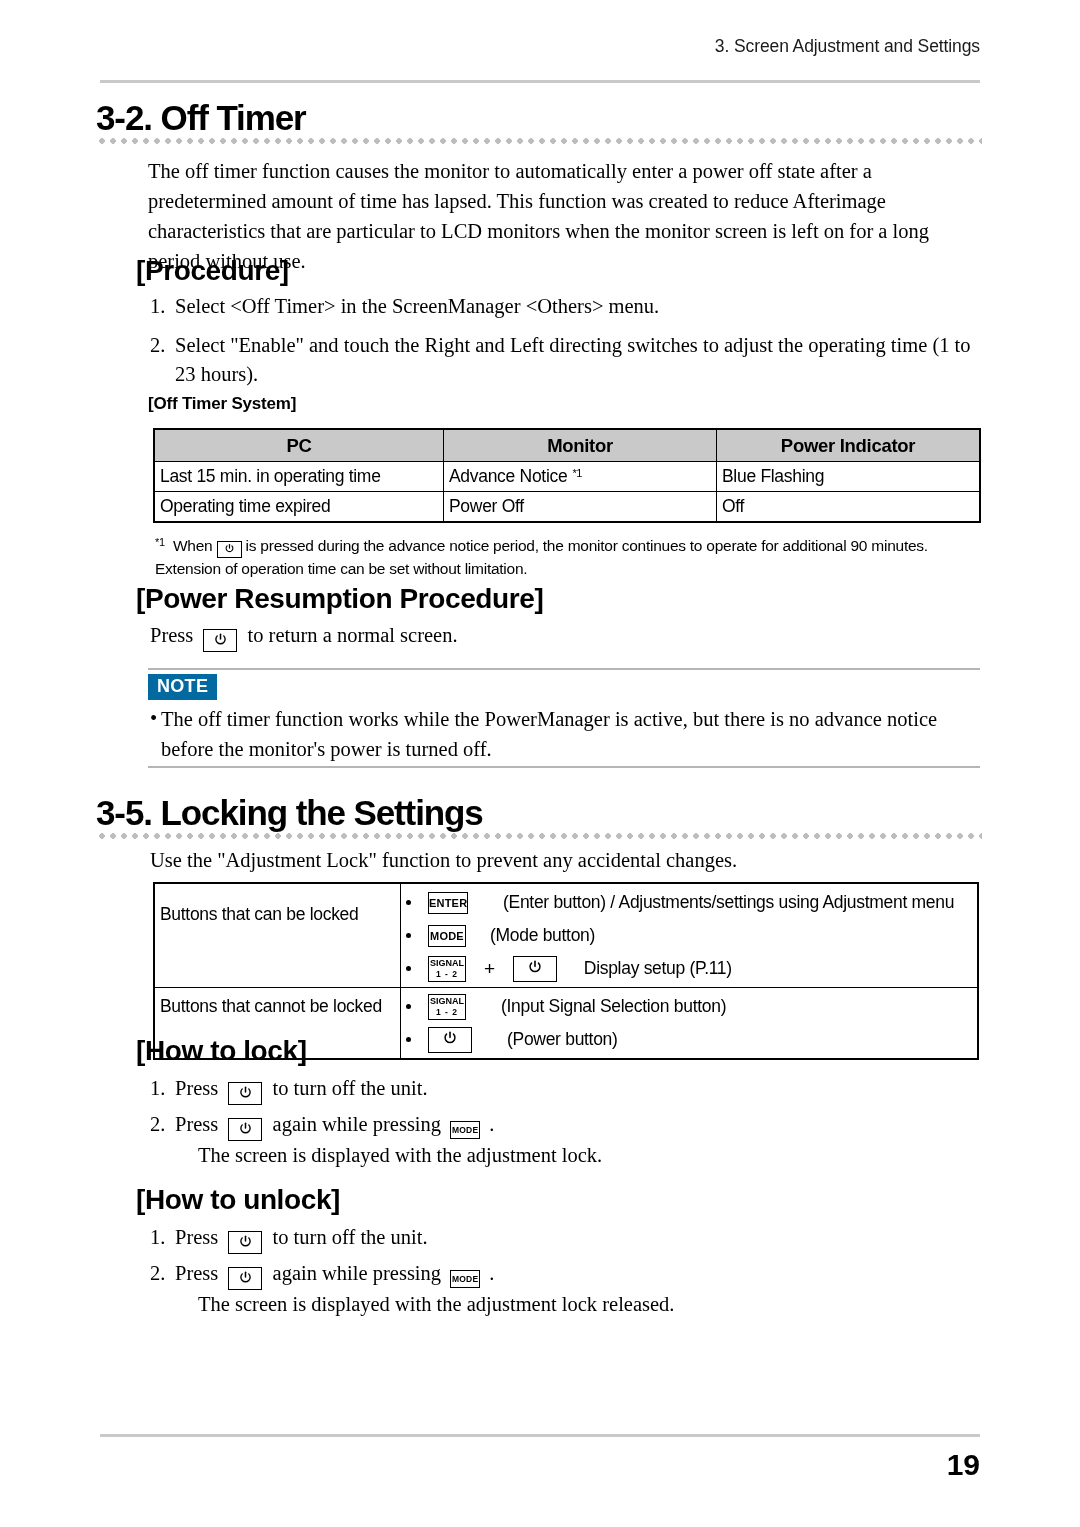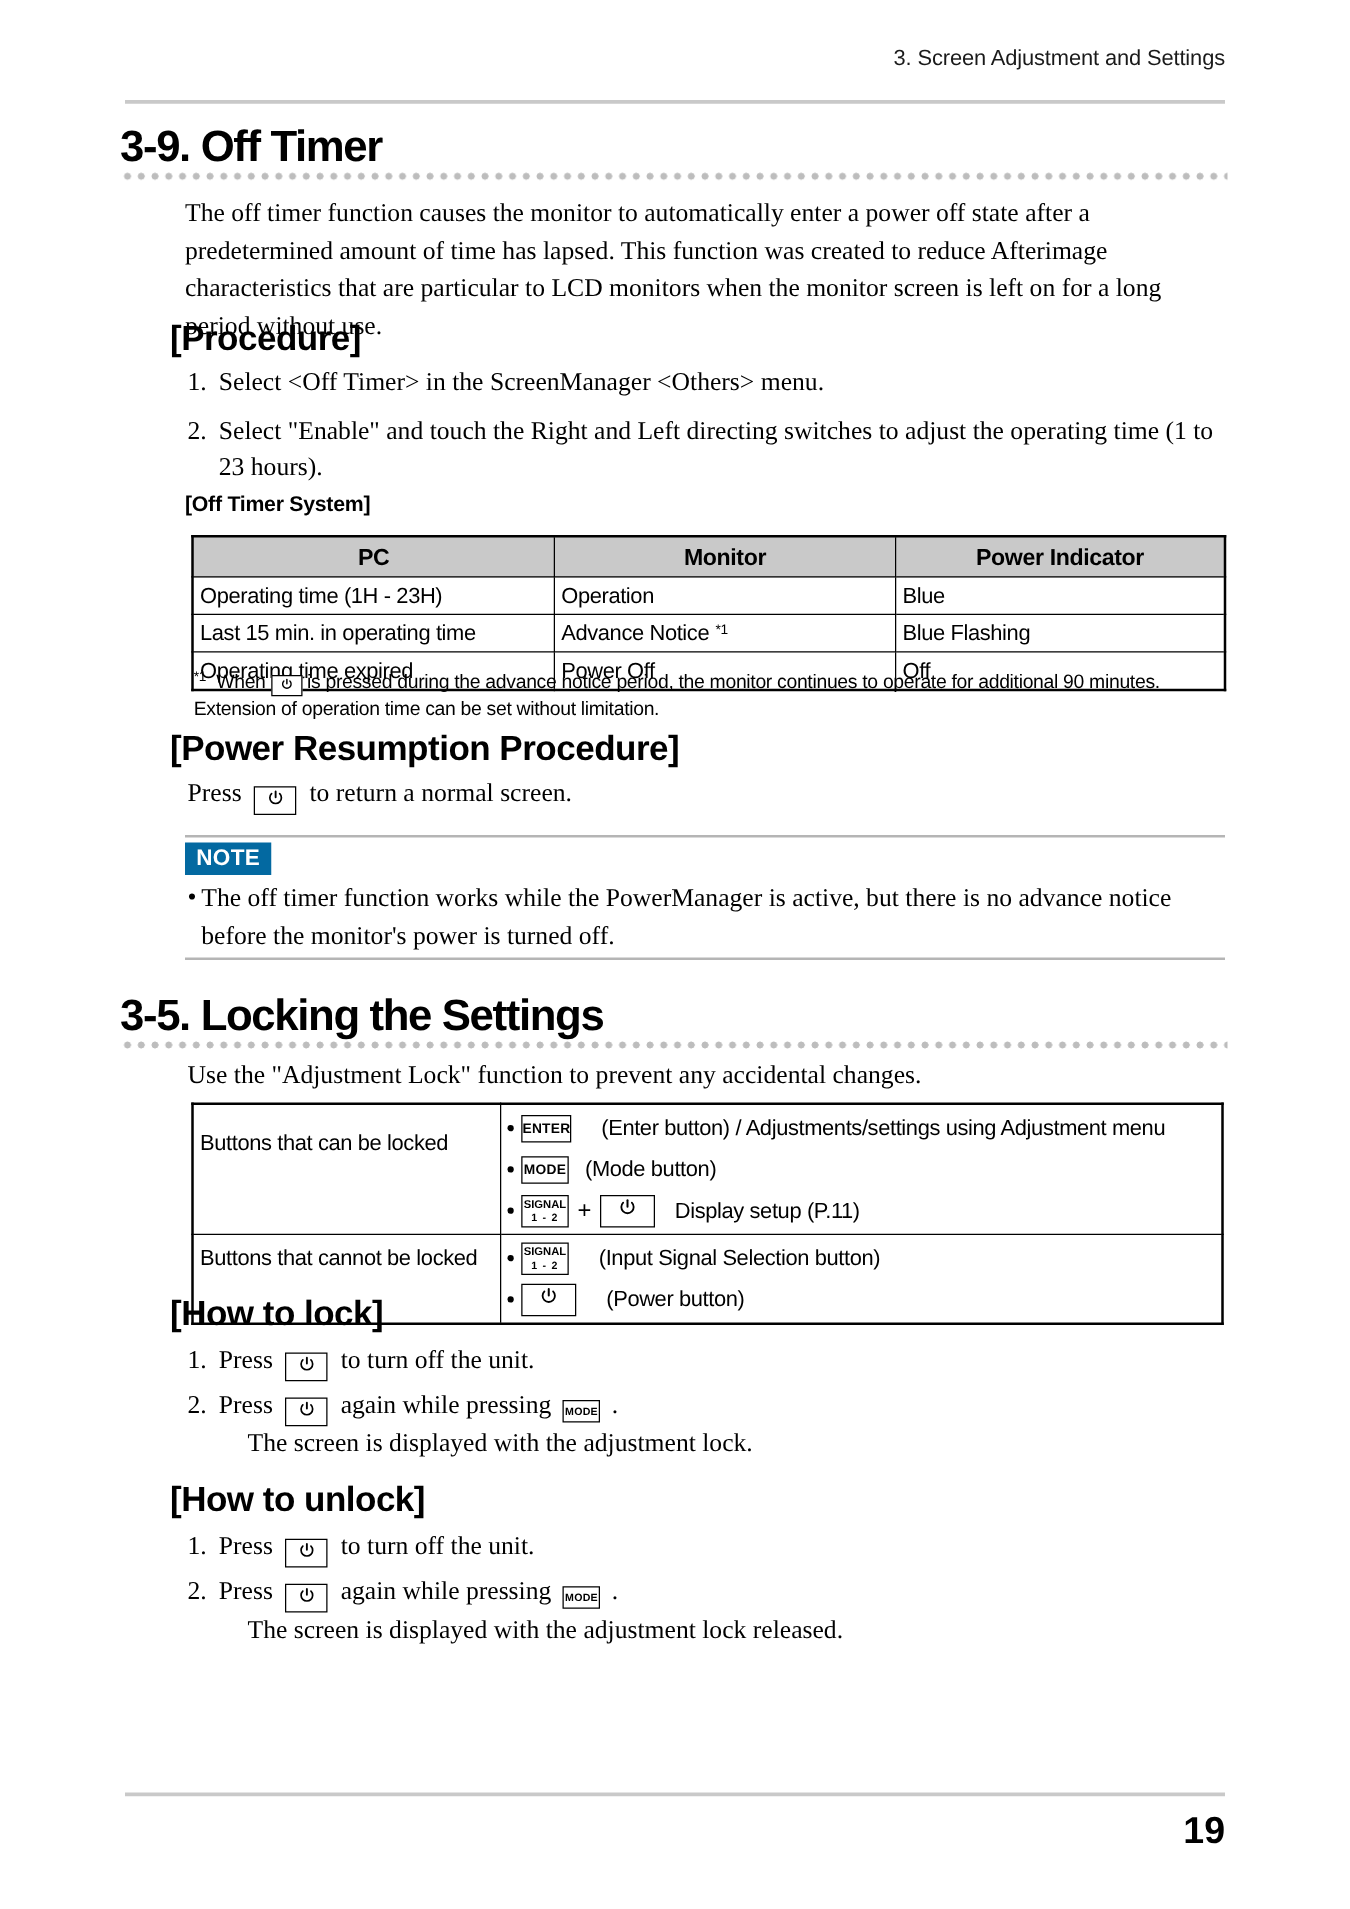--- a/index.html
+++ b/index.html
@@ -233,21 +233,21 @@
     display: inline-block;
     width: 5px; height: 5px;
     border-radius: 50%;
     background: #000;
     vertical-align: 3px;
     margin-right: 6px;
   }
   .lock-line {
     display: flex;
     align-items: center;
-    gap: 0;
+    gap: 11px;
     height: 33px;
     white-space: nowrap;
   }
   .lock-line .lbl { margin-left: 24px; }
 
   
   .foot-rule {
     position: absolute;
     left: 100px;
     top: 1434px;
@@ -276,21 +276,21 @@
   .note-bullet .nt { display: block; margin-left: 11px; }
 </style>
 </head>
 <body>
 
 <div class="page">
 
   <div class="run-head">3. Screen Adjustment and Settings</div>
   <div class="head-rule"></div>
 
-  <div class="sec-title" style="top:98px;">3-9. Off Timer</div>
+  <div class="sec-title" style="top:98px;">3-2. Off Timer</div>
   <div class="dot-rule" style="top:137px;"></div>
 
   <div class="para" style="left:148px; top:156px; width:838px;">The off timer function causes the monitor to automatically enter a power off state after a predetermined amount of time has lapsed. This function was created to reduce Afterimage characteristics that are particular to LCD monitors when the monitor screen is left on for a long period without use.</div>
 
   <div class="sub-head" style="top:255px;">[Procedure]</div>
 
   <div class="num-item" style="left:150px; top:292px; width:836px;">
     <span class="n">1.</span>
     <span class="t">Select &lt;Off Timer&gt; in the ScreenManager &lt;Others&gt; menu.</span>
   </div>
@@ -304,25 +304,20 @@
 
   <table class="doc tbl-sys outer-thick" style="left:153px; top:428px; width:828px;">
     <thead>
       <tr>
         <th style="width:278px;">PC</th>
         <th style="width:262px;margin-top:23px;">Monitor</th>
         <th>Power Indicator</th>
       </tr>
     </thead>
     <tbody>
-      <tr>
-        <td>Operating time (1H - 23H)</td>
-        <td>Operation</td>
-        <td>Blue</td>
-      </tr>
       <tr>
         <td>Last 15 min. in operating time</td>
         <td><span>Advance Notice</span><span class="fn-mark" style="margin-left:5px;">*1</span></td>
         <td>Blue Flashing</td>
       </tr>
       <tr>
         <td>Operating time expired</td>
         <td>Power Off</td>
         <td>Off</td>
       </tr>

